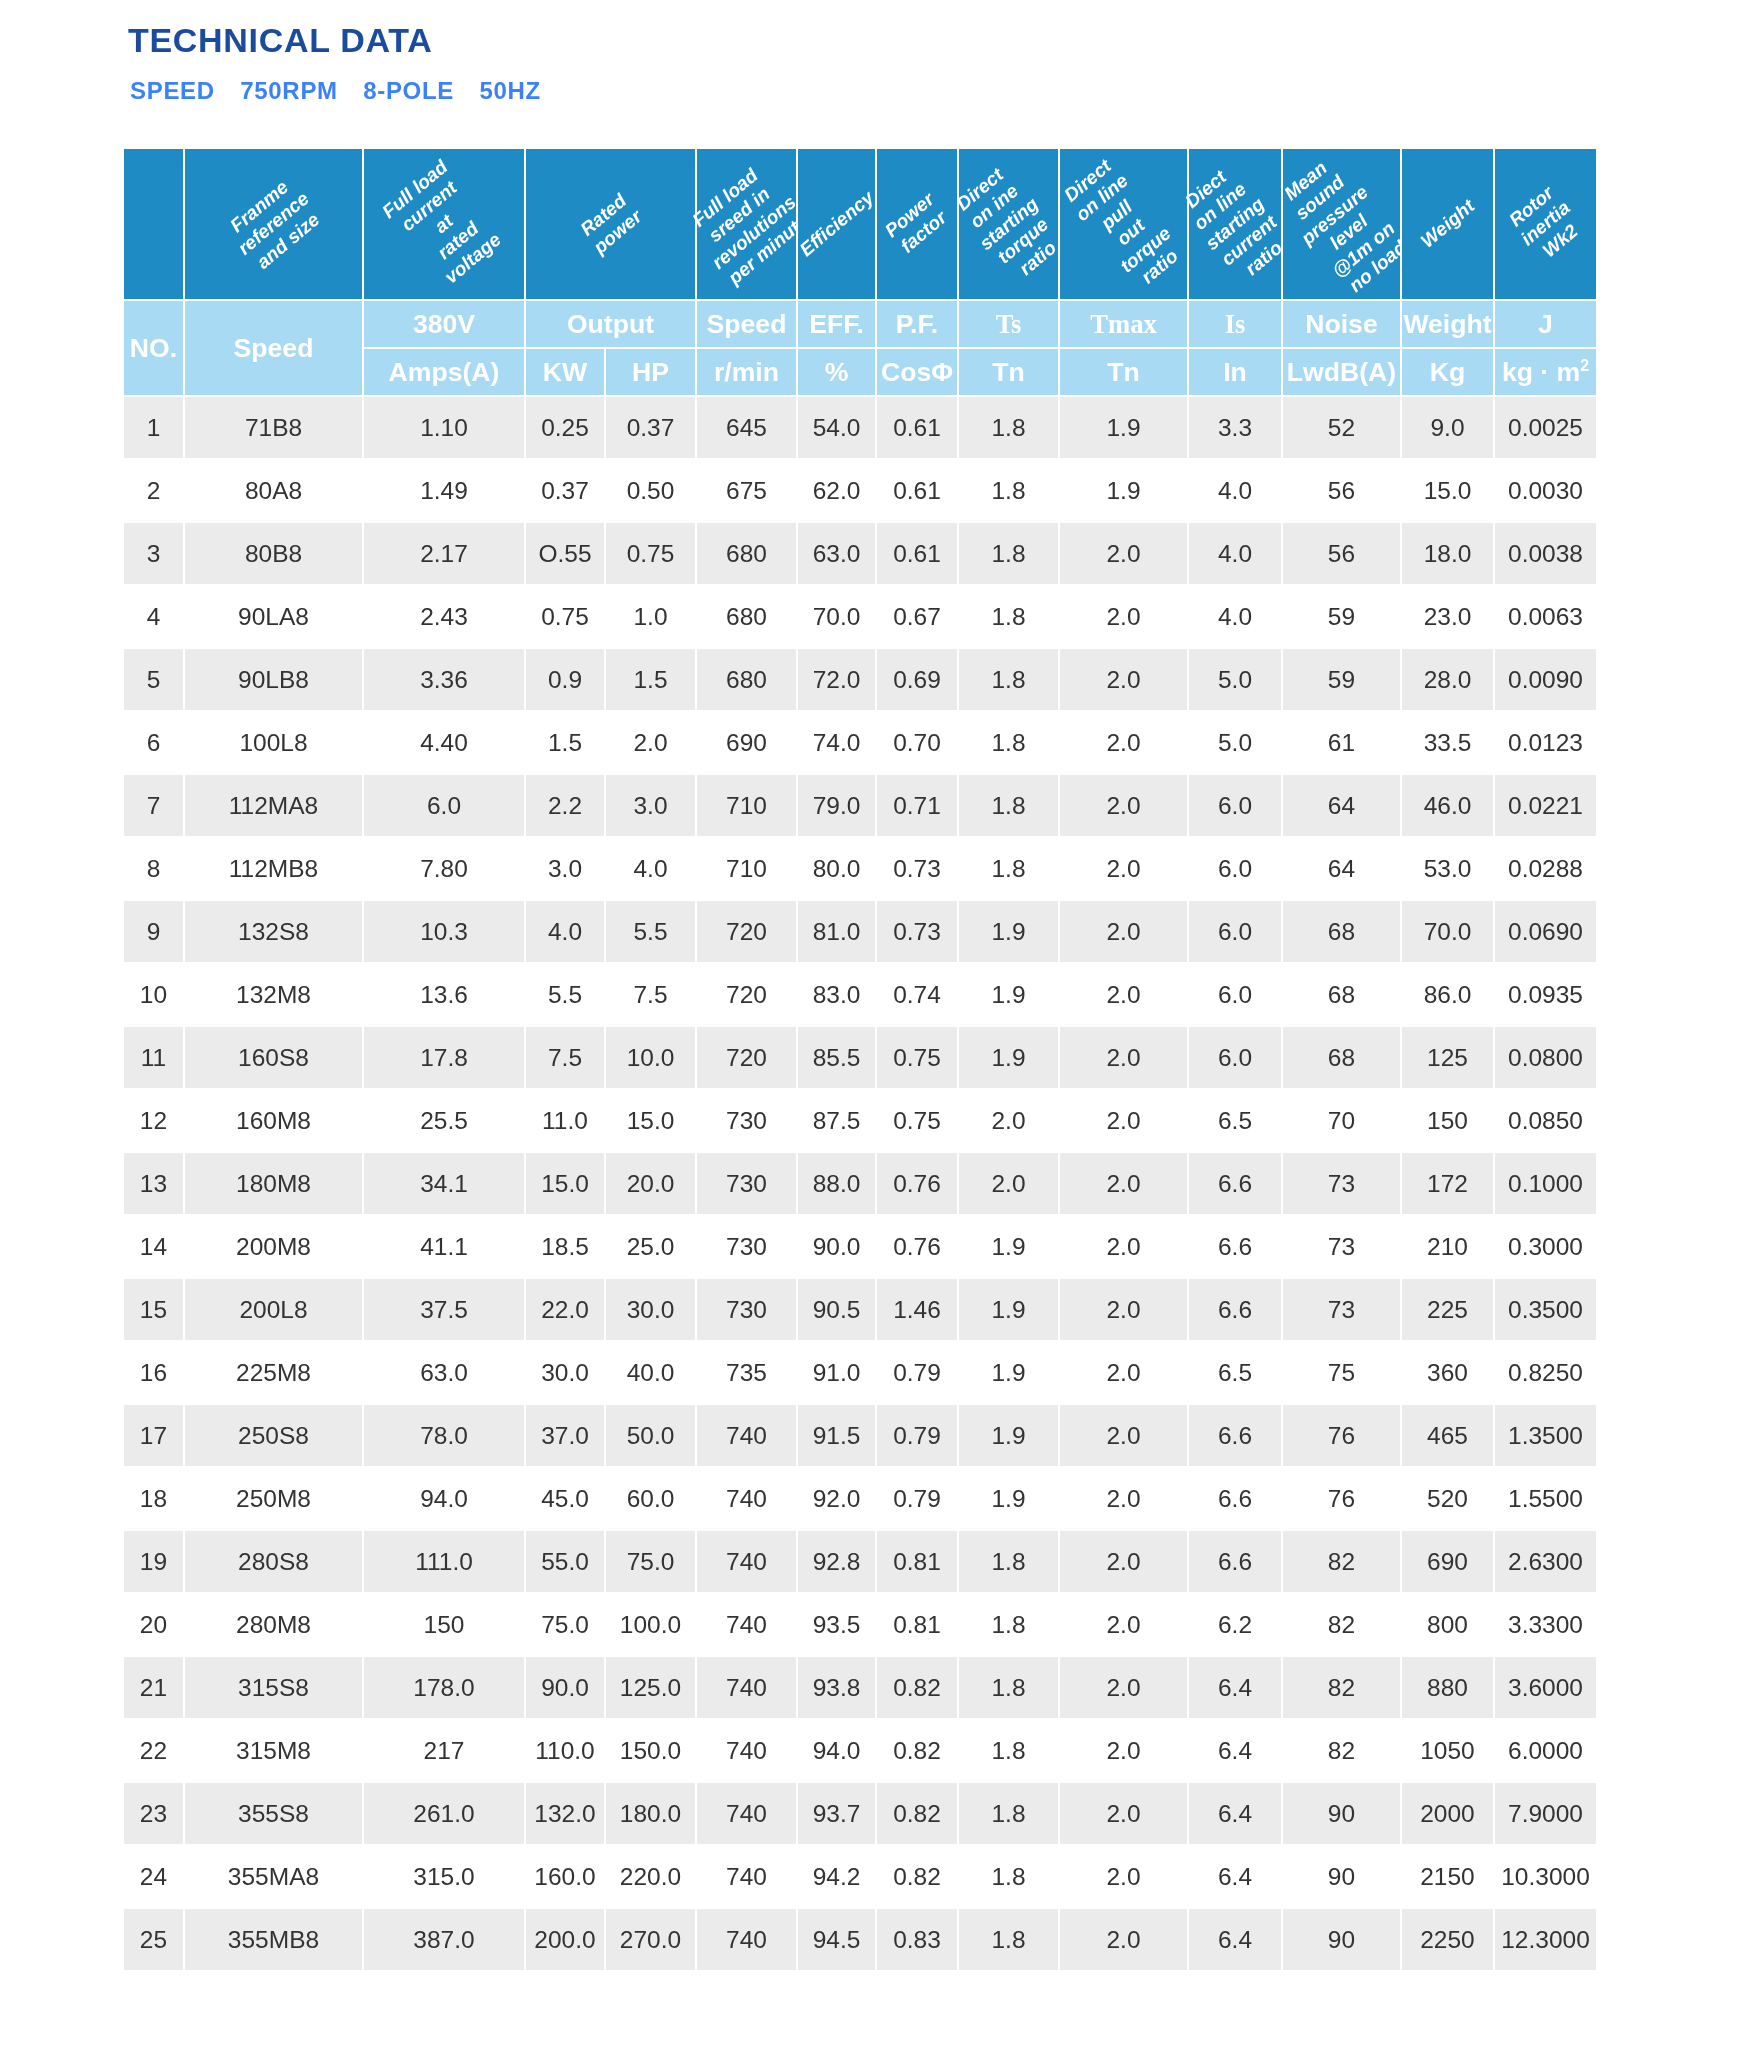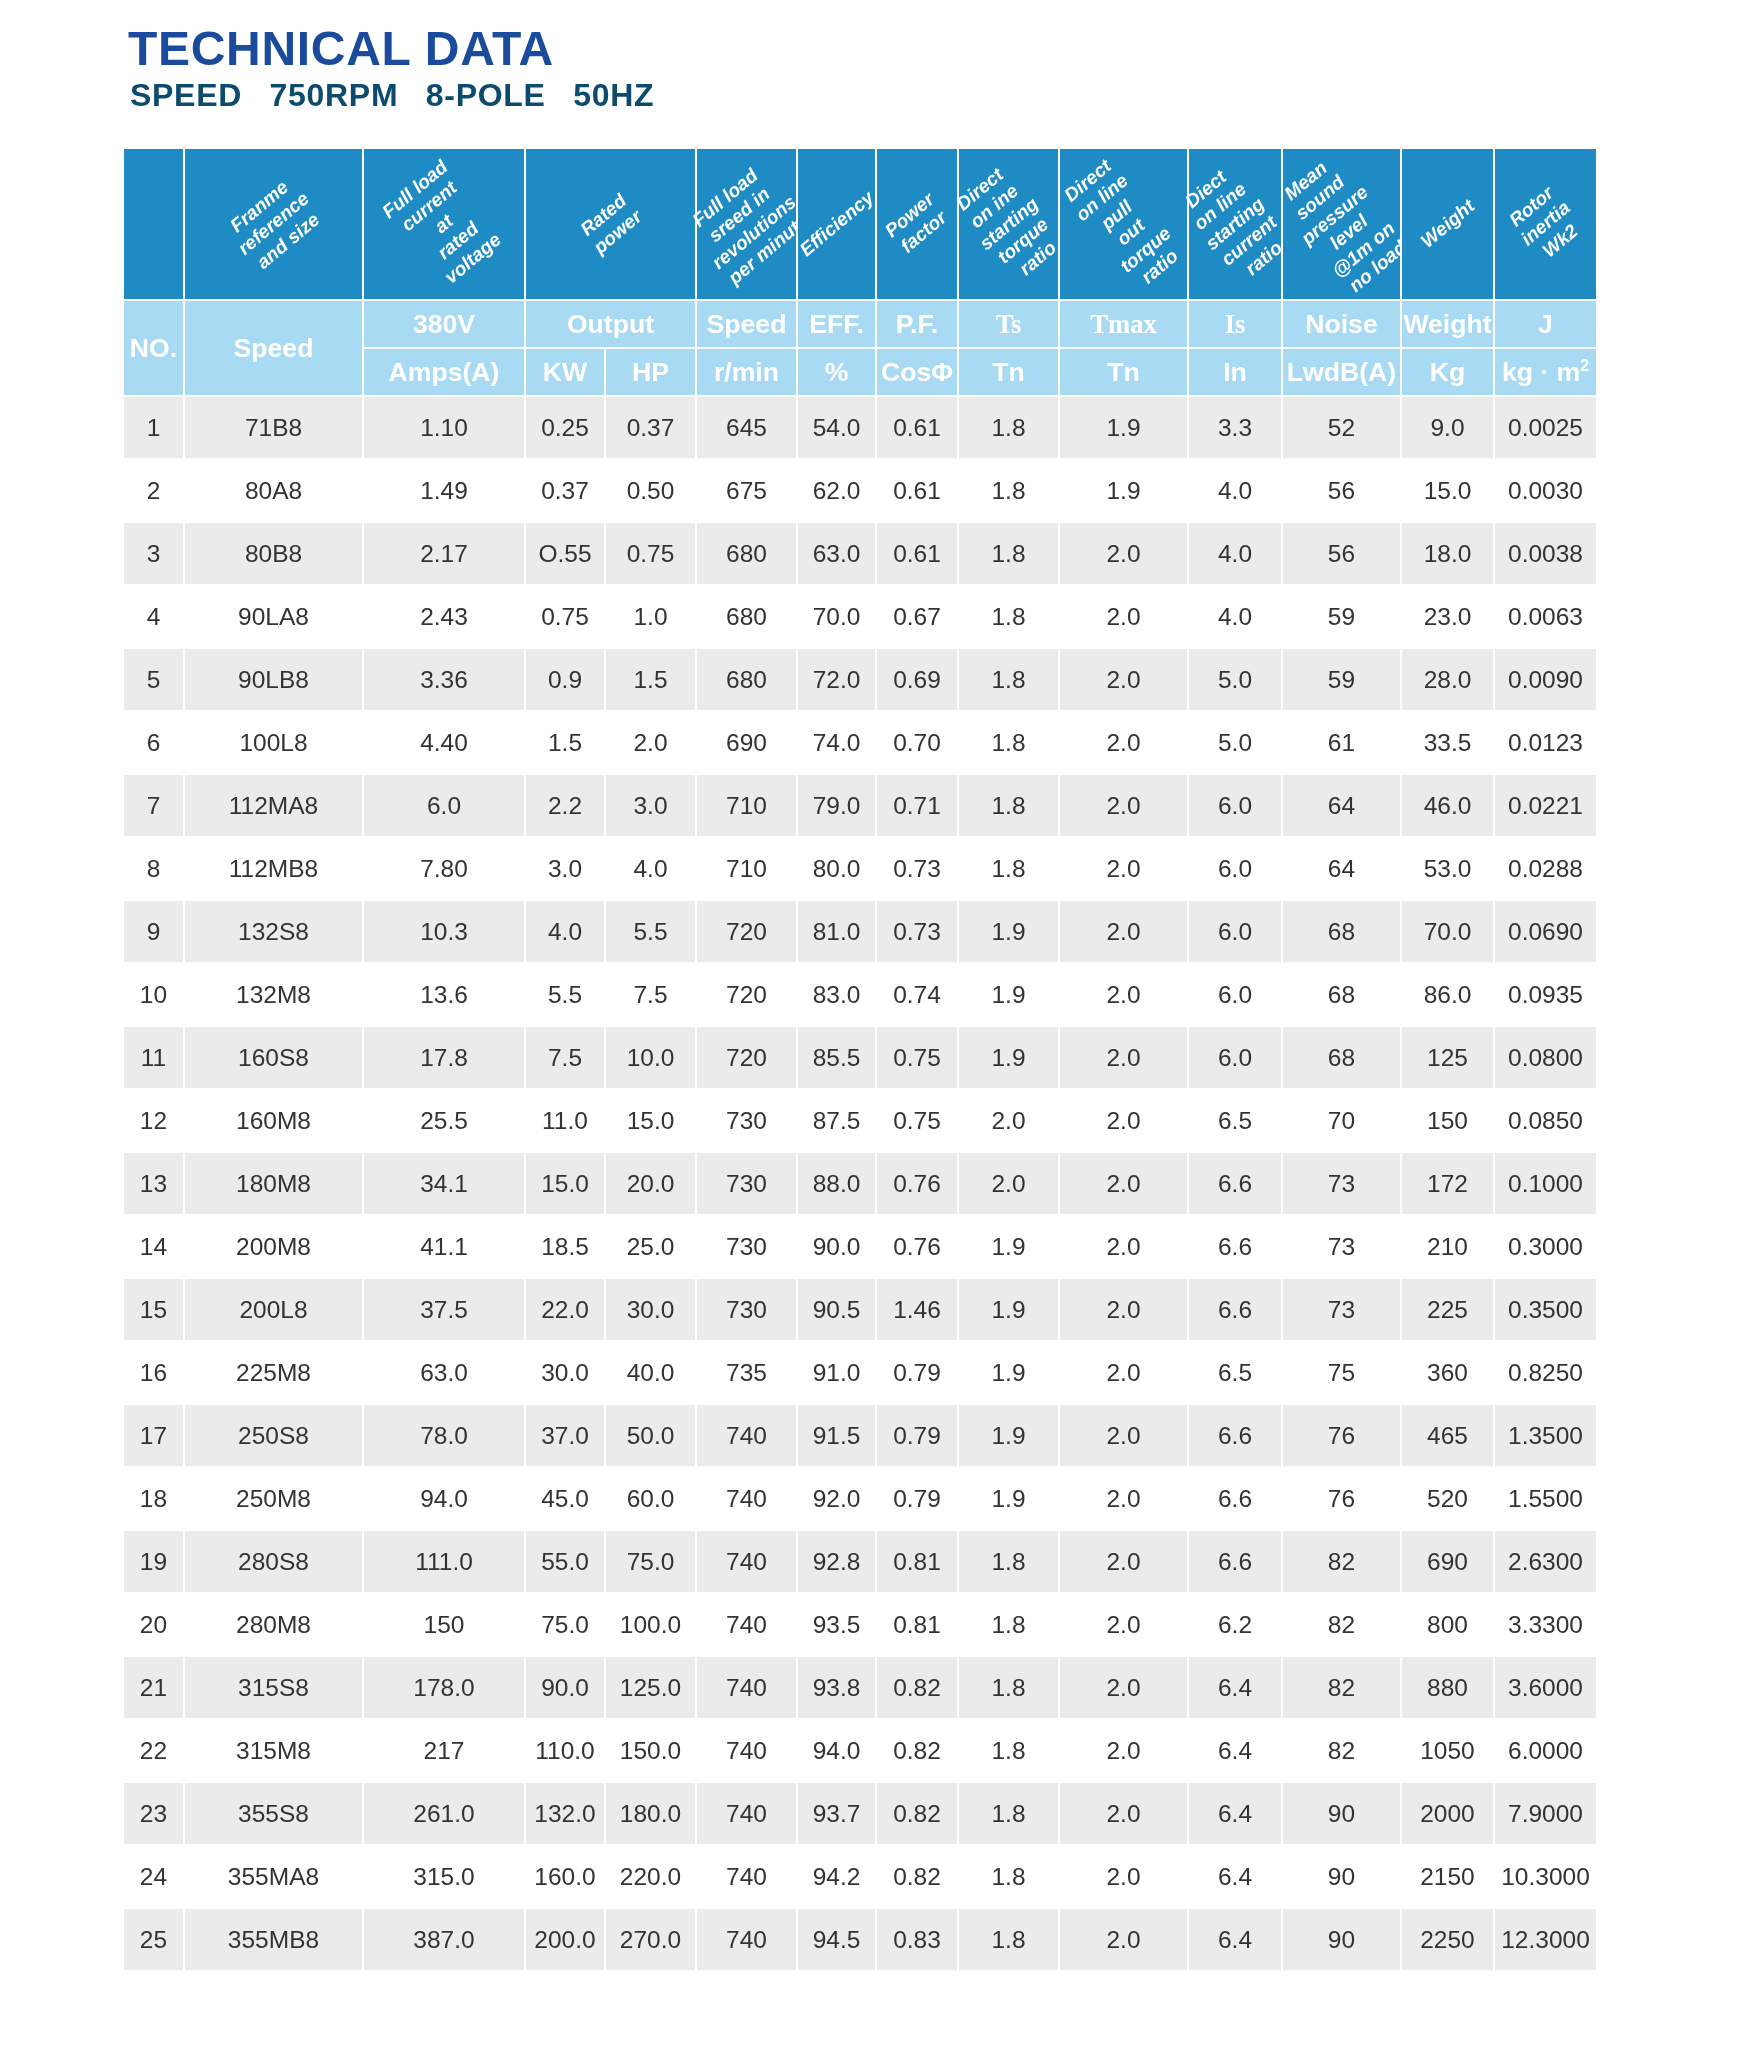--- a/index.html
+++ b/index.html
@@ -1,25 +1,25 @@
 <!DOCTYPE html>
 <html style="font-size:11.2px"><head>
 <meta charset="utf-8">
 <style>
   html,body { margin:0; padding:0; background:#ffffff; }
   body { font-family:"Liberation Sans", sans-serif; }
   .page { position:relative; width:1757px; height:2066px; background:#fff; overflow:hidden; }
 
   .title {
     position:absolute; left:128px; top:21px; margin:0;
-    font-size:48px; font-weight:bold; color:#1b4b9c; letter-spacing:0.7px;
+    font-size:34px; font-weight:bold; color:#1b4b9c; letter-spacing:0.7px;
   }
   .subtitle {
     position:absolute; left:130px; top:77px;
-    font-size:32px; font-weight:bold; color:#0c4a6e; word-spacing:18px; letter-spacing:0.7px;
+    font-size:24px; font-weight:bold; color:#3b82f6; word-spacing:18px; letter-spacing:0.7px;
   }
 
   table.tech {
     position:absolute; left:122px; top:147px;
     border-collapse:collapse; table-layout:fixed; width:1476px;
   }
   table.tech th, table.tech td { border:2.8px solid #ffffff; padding:0; }
 
   
   tr.diag-row th {

